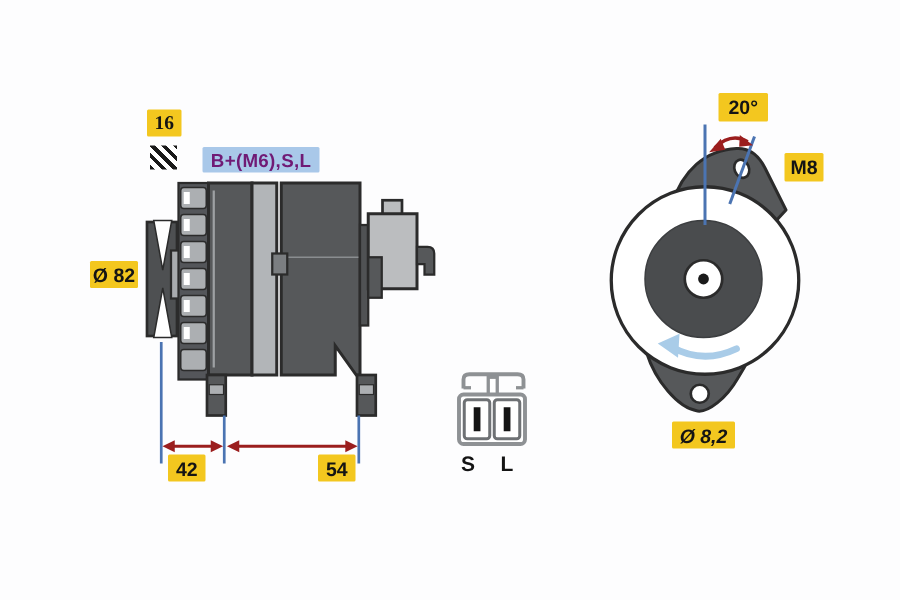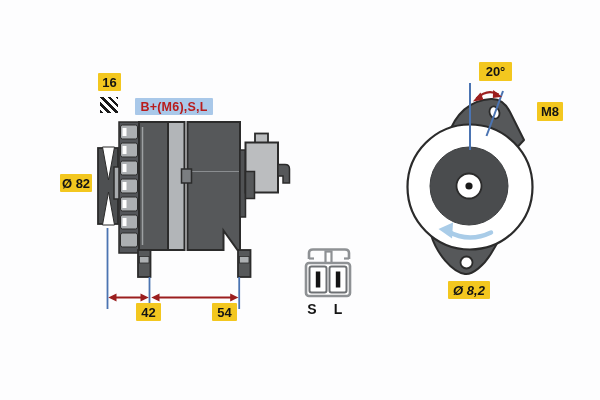--- a/index.html
+++ b/index.html
@@ -16,21 +16,21 @@
   }
   #drawing{position:absolute;left:0;top:0;}
   .lbl{
     position:absolute;
     display:flex;align-items:center;justify-content:center;
     font-weight:bold;color:#141414;
     white-space:nowrap;
     border-radius:1px;
   }
   .lbl.yellow{background:#F3C71F;font-size:13px;}
-  .lbl.blue{background:#A9C8E9;color:#b91c1c;font-size:12.5px;letter-spacing:.2px;}
+  .lbl.blue{background:#A9C8E9;color:#701a75;font-size:12.5px;letter-spacing:.2px;}
   .lbl.plain{background:transparent;font-size:14px;}
   #hatch-icon{
     position:absolute;left:100px;top:97px;width:18px;height:16px;
     background:repeating-linear-gradient(45deg,#1a1a1a 0 2.5px,#ffffff 2.5px 5.5px);
   }
 </style>
 </head>
 <body>
 
 <div id="canvas">
@@ -154,35 +154,35 @@
         <line x1="503" y1="91" x2="486.5" y2="136"></line>
       </g>
       <g>
         <path d="M476.5,98.5 Q487.5,88 498.5,94.5" fill="none" stroke="#9B1E1E" stroke-width="2.2"></path>
         <polygon points="472.8,101.5 480.5,92.5 483.5,99.8" fill="#9B1E1E"></polygon>
         <polygon points="502,96.8 493.2,90 492.8,97.9" fill="#9B1E1E"></polygon>
       </g>
     </g>
   </svg>
 
-  <div class="lbl yellow" style="left:98px;top:73px;width:23px;height:18px;">16</div>
+  <div class="lbl yellow" style="left:98px;top:73px;width:23px;height:18px;font-family:Liberation Serif, serif;">16</div>
 
   <div id="hatch-icon"></div>
 
   <div class="lbl blue" style="left:135px;top:98px;width:78px;height:17px;">B+(M6),S,L</div>
 
   <div class="lbl yellow" style="left:60px;top:174px;width:32px;height:18px;">Ø 82</div>
 
-  <div class="lbl yellow" style="left:112px;top:303px;width:25px;height:18px;margin-left:24px;">42</div>
+  <div class="lbl yellow" style="left:112px;top:303px;width:25px;height:18px;">42</div>
 
   <div class="lbl yellow" style="left:212px;top:303px;width:25px;height:18px;text-align:right;">54</div>
 
   <div class="lbl plain" style="left:305px;top:301px;width:14px;height:16px;">S</div>
 
   <div class="lbl plain" style="left:331px;top:301px;width:14px;height:16px;">L</div>
 
   <div class="lbl yellow" style="left:479px;top:62px;width:33px;height:19px;">20°</div>
 
-  <div class="lbl yellow" style="left:537px;top:102px;width:26px;height:19px;">M8</div>
+  <div class="lbl yellow" style="left:523px;top:102px;width:26px;height:19px;">M8</div>
 
   <div class="lbl yellow" style="left:448px;top:281px;width:42px;height:18px;font-style:italic;">Ø 8,2</div>
 
 </div>
 
 </body></html>

